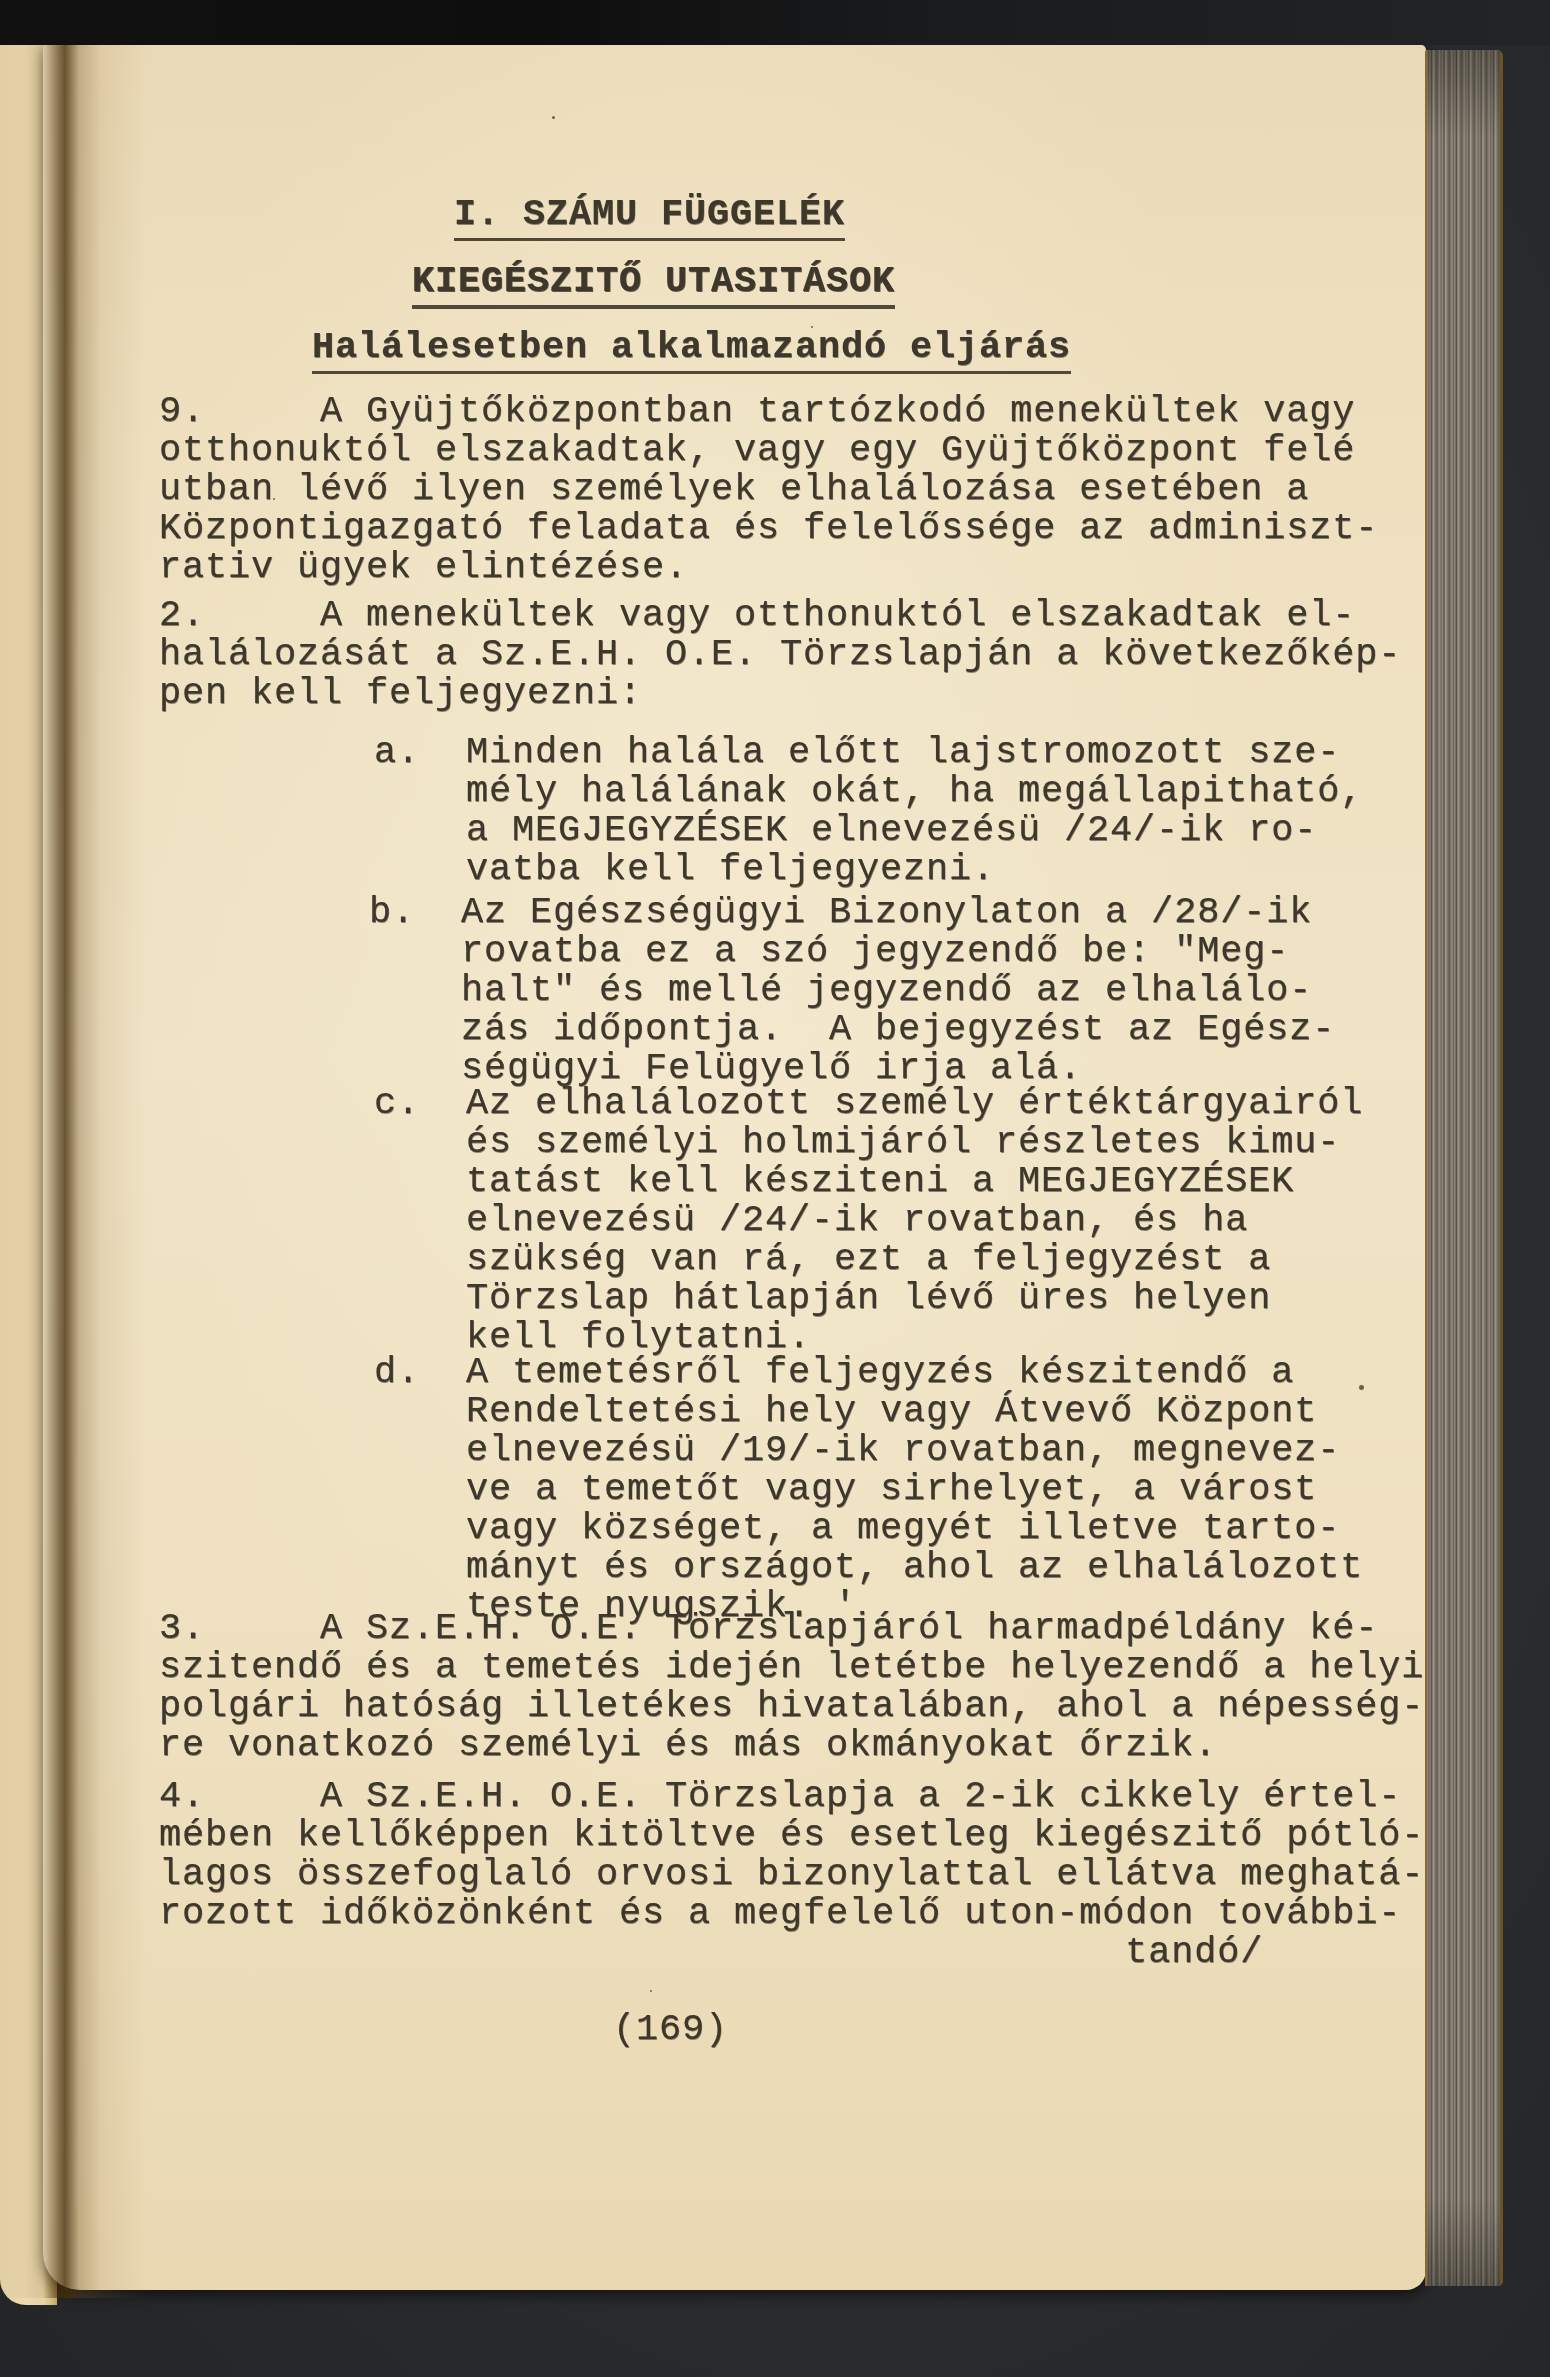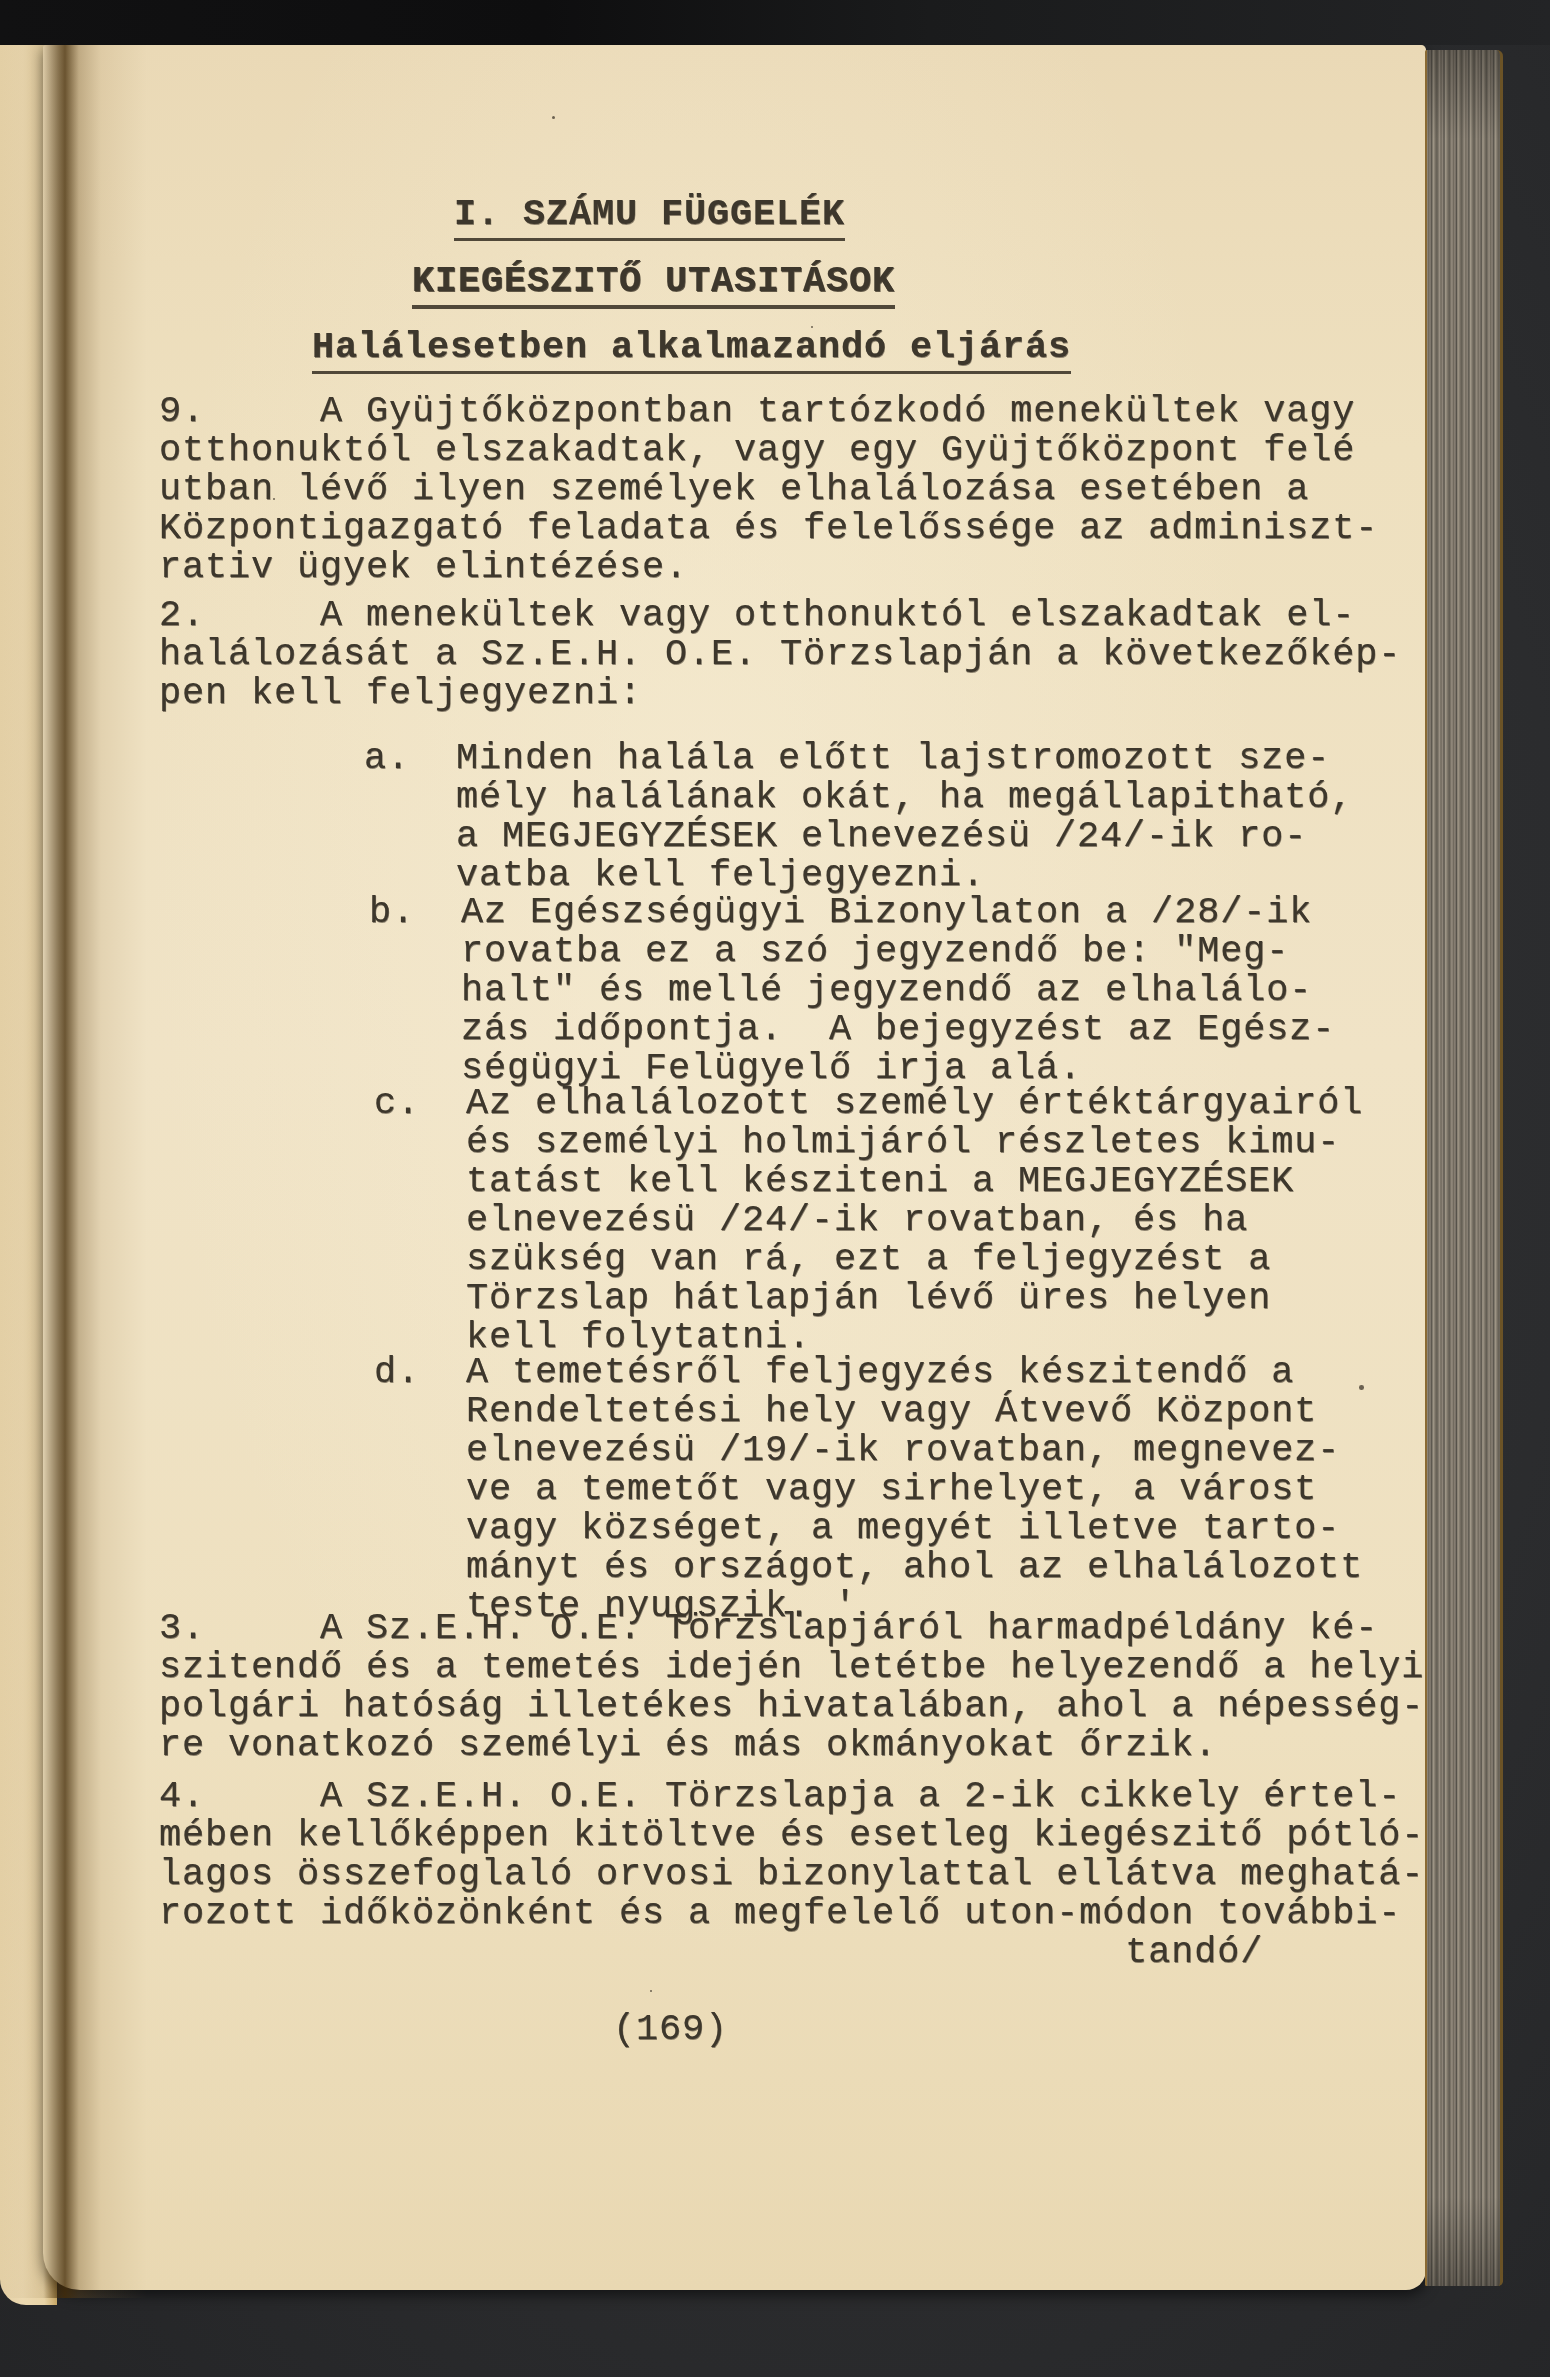--- a/index.html
+++ b/index.html
@@ -94,21 +94,21 @@
   <div class="tw" style="left:159px;top:392px;">9.     A Gyüjtőközpontban tartózkodó menekültek vagy
 otthonuktól elszakadtak, vagy egy Gyüjtőközpont felé
 utban lévő ilyen személyek elhalálozása esetében a
 Központigazgató feladata és felelőssége az adminiszt-
 rativ ügyek elintézése.</div>
 
   <div class="tw" style="left:159px;top:596px;">2.     A menekültek vagy otthonuktól elszakadtak el-
 halálozását a Sz.E.H. O.E. Törzslapján a következőkép-
 pen kell feljegyezni:</div>
 
-  <div class="tw" style="left:364px;top:733px;margin-top:6px;">a.  Minden halála előtt lajstromozott sze-
+  <div class="tw" style="left:374px;top:733px;">a.  Minden halála előtt lajstromozott sze-
     mély halálának okát, ha megállapitható,
     a MEGJEGYZÉSEK elnevezésü /24/-ik ro-
     vatba kell feljegyezni.</div>
 
   <div class="tw" style="left:369px;top:893px;">b.  Az Egészségügyi Bizonylaton a /28/-ik
     rovatba ez a szó jegyzendő be: "Meg-
     halt" és mellé jegyzendő az elhalálo-
     zás időpontja.  A bejegyzést az Egész-
     ségügyi Felügyelő irja alá.</div>
 

